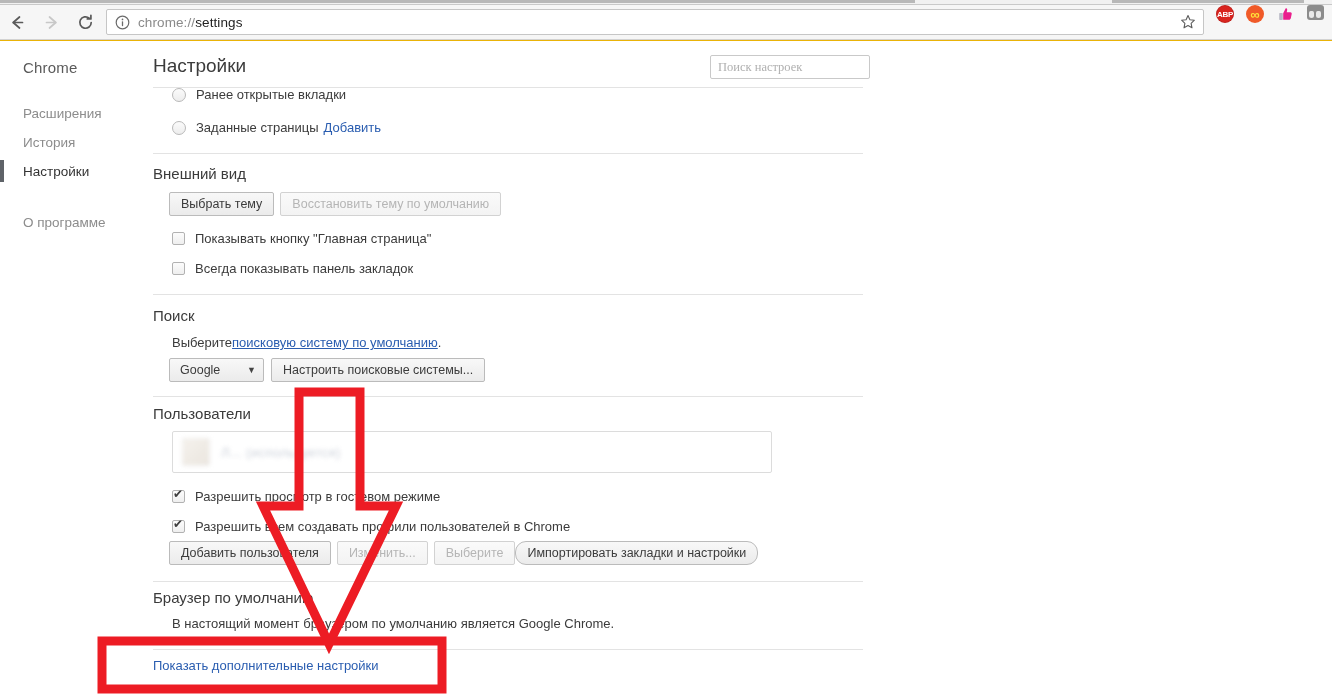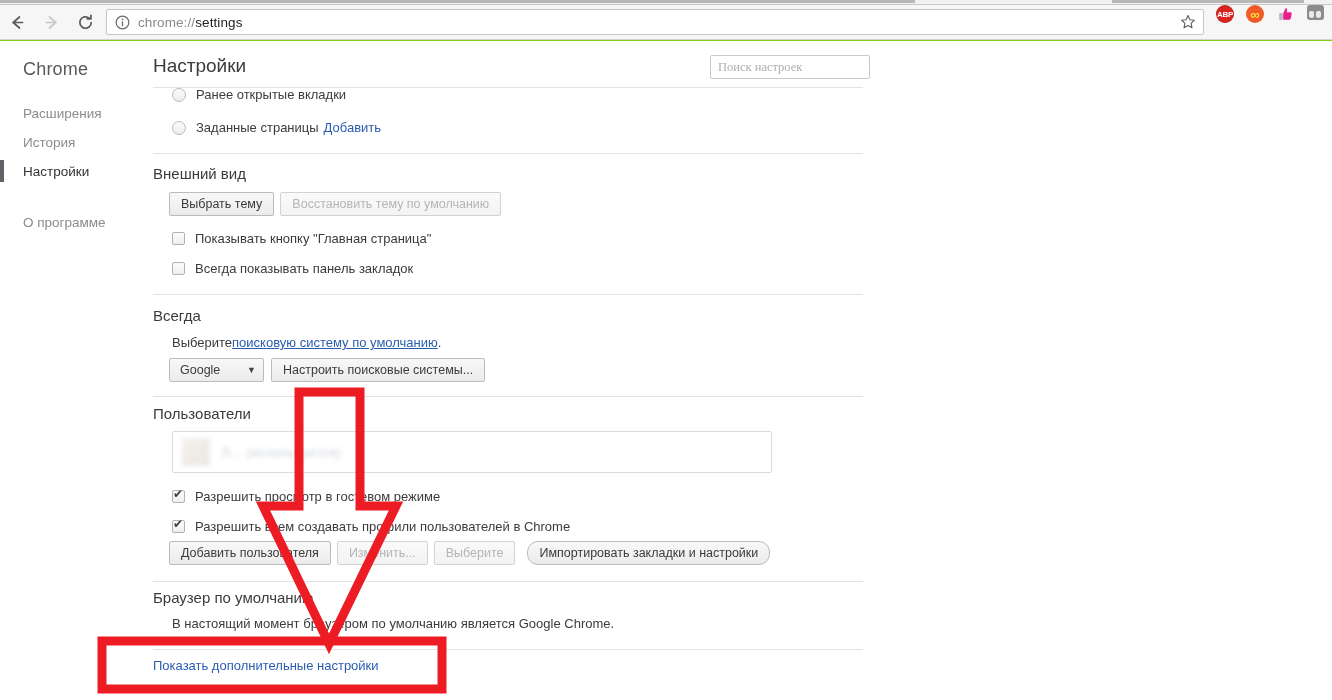--- a/index.html
+++ b/index.html
@@ -4,21 +4,21 @@
 <style>
   * { box-sizing: border-box; }
   html, body {
     margin: 0; padding: 0;
     width: 1332px; height: 700px;
     overflow: hidden;
     background: #ffffff;
     font-family: "Liberation Sans", "DejaVu Sans", sans-serif;
   }
 
-  #app { position: relative; width: 1332px; height: 520px; background:#84cc16; }
+  #app { position: relative; width: 1332px; height: 520px; background:#eab308; }
 
   
   .tabstrip {
     position:absolute; left:0; top:0; width:1332px; height:5px;
     background:#f1f1f1; border-bottom:1px solid #c9c9c9;
   }
   .tabstrip .tab-seg { position:absolute; top:0; height:3px; background:#b8b8b8; }
   .tabstrip .seg1 { left:0; width:915px; }
   .tabstrip .seg2 { left:1112px; width:192px; }
 
@@ -80,21 +80,21 @@
   .gray-badge:before { left:2.5px; }
   .gray-badge:after  { right:2.5px; }
 
   
   .page { position:absolute; left:0; top:41px; width:1332px; height:659px; background:#fff; }
 
   
   .sidebar { position:absolute; left:0; top:0; width:150px; height:659px; }
   .brand {
     position:absolute; left:23px; top:18px;
-    font-size:18px; color:#5a5a5a; font-weight:400; letter-spacing:0.2px;
+    font-size:15px; color:#5a5a5a; font-weight:400; letter-spacing:0.2px;
   }
   .nav-list { position:absolute; left:0; top:58px; width:150px; }
   .nav-item {
     position:relative; height:29px; display:flex; align-items:center;
     padding-left:23px; font-size:13.5px; color:#8c8c8c; cursor:pointer;
   }
   .nav-item.active { color:#333; }
   .nav-item.active:before {
     content:""; position:absolute; left:0; top:3px; width:4px; height:22px; background:#5f6368;
   }
@@ -305,21 +305,21 @@
         <span class="cbox"></span>
         <span class="lbl">Показывать кнопку "Главная страница"</span>
       </div>
       <div class="row" style="left:22px; top:220px;">
         <span class="cbox"></span>
         <span class="lbl">Всегда показывать панель закладок</span>
       </div>
 
       <div class="sep" style="top:253px;"></div>
 
-      <div class="sec-title" style="top:266px;">Всегда</div>
+      <div class="sec-title" style="top:266px;">Поиск</div>
       <div class="row" style="left:19px; top:317px;">
         <span class="select">
           <span>Google</span>
           <span class="caret">▼</span>
         </span>
         <span class="btn" style="margin-left:7px;">Настроить поисковые системы...</span>
       </div>
       <div class="row" style="left:22px; top:294px;">
         <span class="lbl">Выберите </span>
         <span class="lbl lnk ul">поисковую систему по умолчанию</span>
@@ -343,21 +343,21 @@
       </div>
       <div class="row" style="left:22px; top:478px;">
         <span class="cbox checked"></span>
         <span class="lbl">Разрешить всем создавать профили пользователей в Chrome</span>
       </div>
 
       <div class="row" style="left:19px; top:500px;">
         <span class="btn">Добавить пользователя</span>
         <span class="btn disabled" style="margin-left:6px;">Изменить...</span>
         <span class="btn disabled" style="margin-left:6px;">Выберите</span>
-        <span class="btn" style="margin-left:12px;border-radius:11px;">Импортировать закладки и настройки</span>
+        <span class="btn" style="margin-left:0;border-radius:11px;">Импортировать закладки и настройки</span>
       </div>
 
       <div class="sep" style="top:540px;"></div>
 
       <div class="sec-title" style="top:548px;">Браузер по умолчанию</div>
       <div class="row" style="left:22px; top:575px;">
         <span class="lbl">В настоящий момент браузером по умолчанию является Google Chrome.</span>
       </div>
 
       <div class="sep" style="top:608px;"></div>

